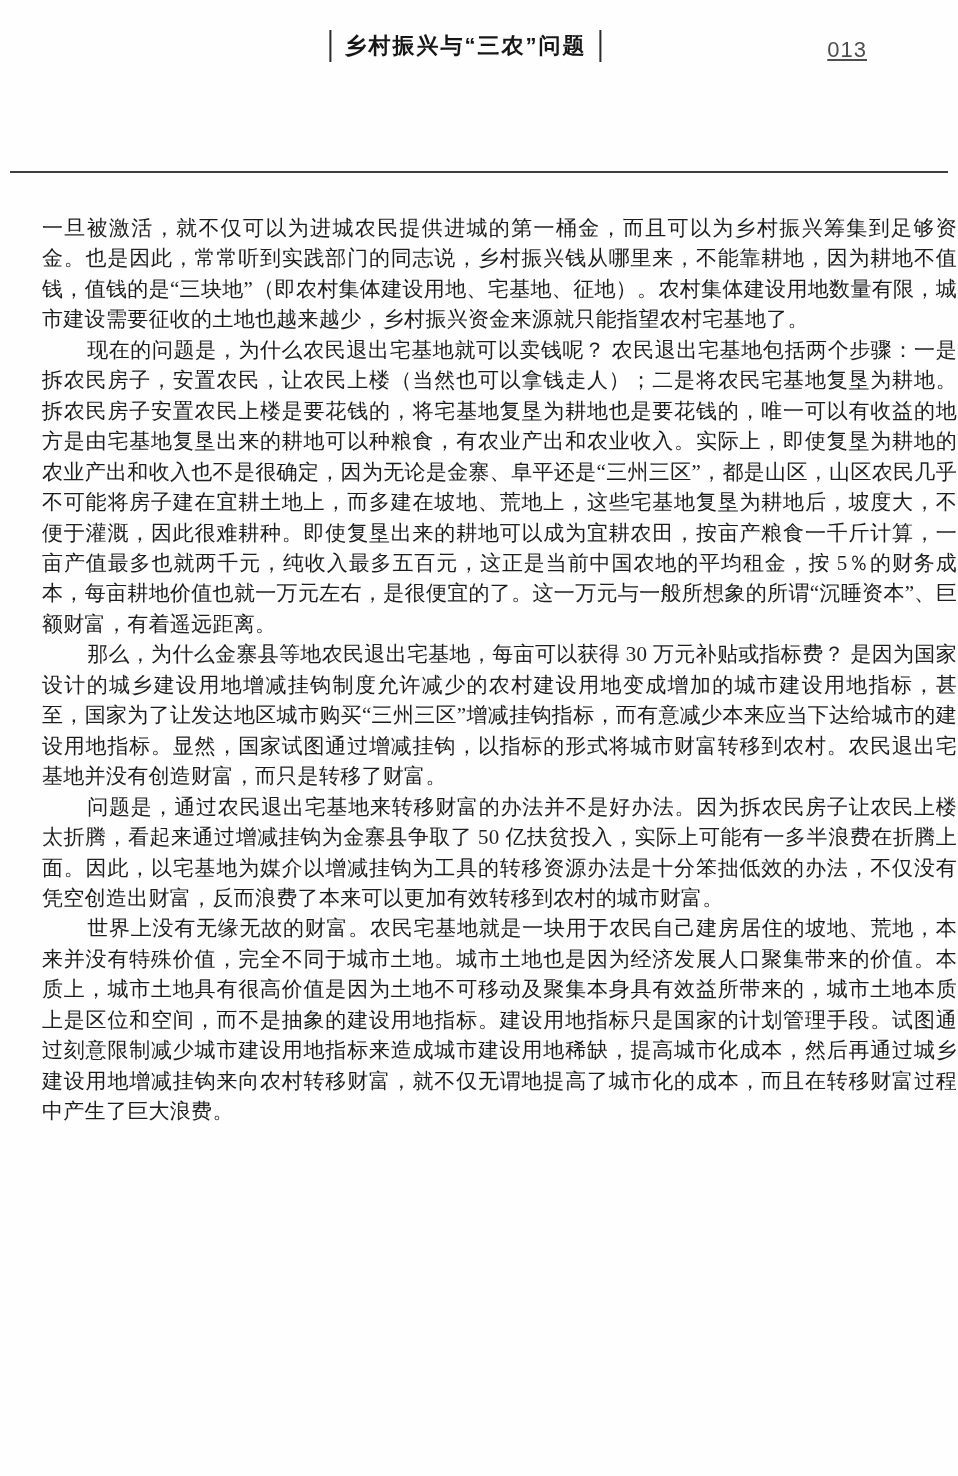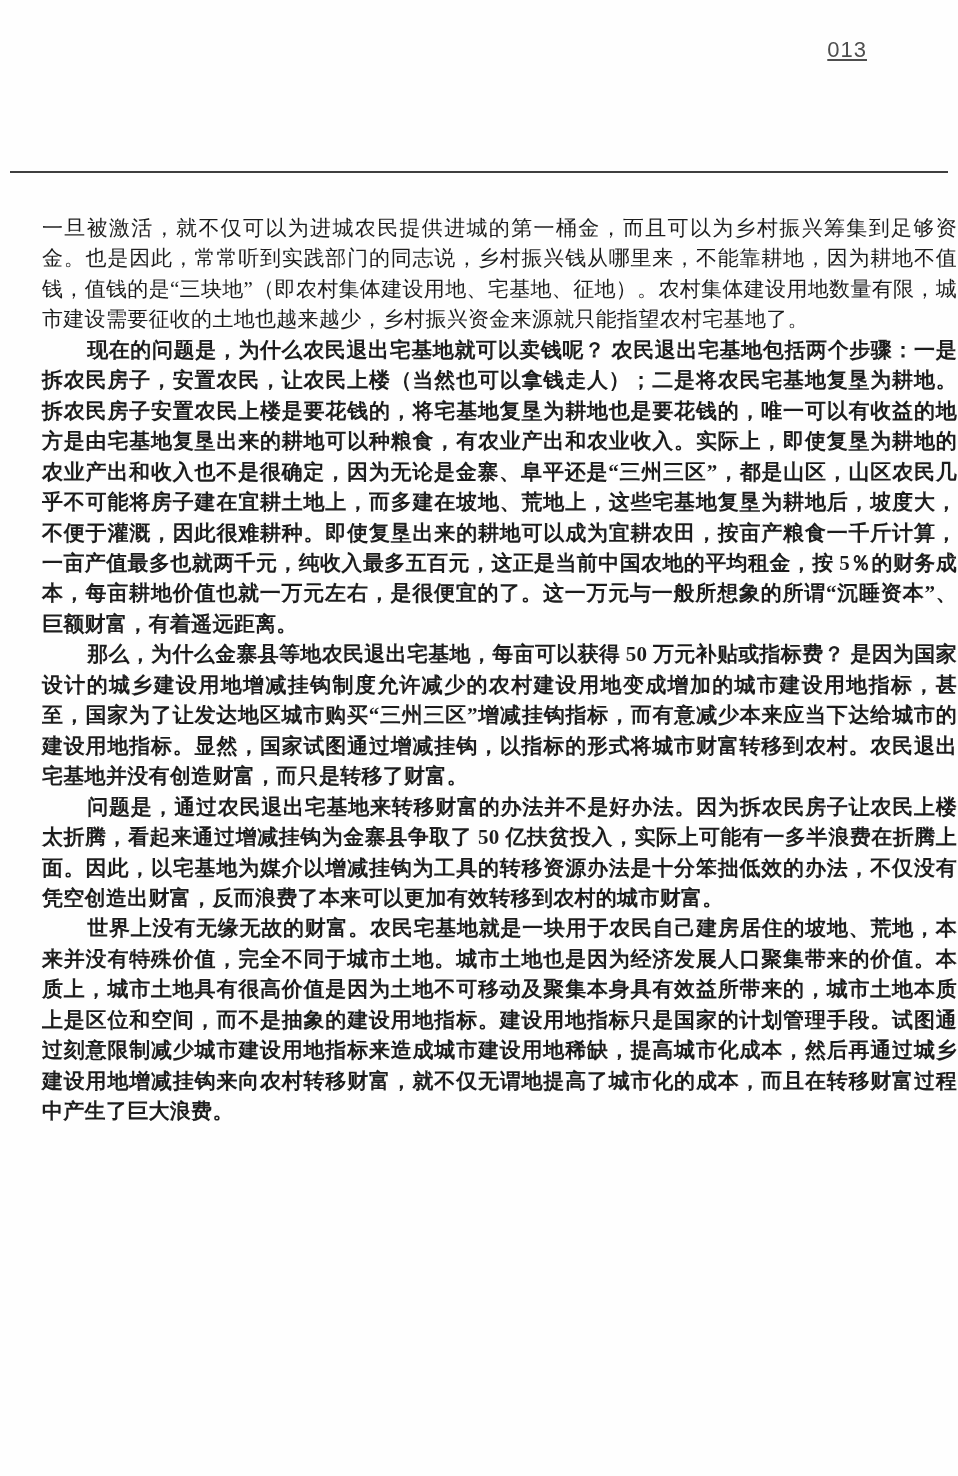--- a/index.html
+++ b/index.html
@@ -74,35 +74,39 @@
     letter-spacing: 0.3px;
     text-align: justify;
     margin-left: 20px;
   }
   .body-text p {
     margin: 0;
     padding: 0;
   }
   .body-text p.indent {
     text-indent: 2.15em;
-    font-weight: bold;
   }
 </style>
 </head>
 <body>
 
 <div class="page">
 
   <header class="page-header">
+    <div class="running-title">
+      <span class="vbar"></span>
+      <span class="title-text">乡村振兴与“三农”问题</span>
+      <span class="vbar"></span>
+    </div>
     <span class="page-number">013</span>
   </header>
 
   <div class="rule"></div>
 
   <main class="body-text">
     <p>一旦被激活，就不仅可以为进城农民提供进城的第一桶金，而且可以为乡村振兴筹集到足够资金。也是因此，常常听到实践部门的同志说，乡村振兴钱从哪里来，不能靠耕地，因为耕地不值钱，值钱的是“三块地”（即农村集体建设用地、宅基地、征地）。农村集体建设用地数量有限，城市建设需要征收的土地也越来越少，乡村振兴资金来源就只能指望农村宅基地了。</p>
     <p class="indent">现在的问题是，为什么农民退出宅基地就可以卖钱呢？ 农民退出宅基地包括两个步骤：一是拆农民房子，安置农民，让农民上楼（当然也可以拿钱走人）；二是将农民宅基地复垦为耕地。拆农民房子安置农民上楼是要花钱的，将宅基地复垦为耕地也是要花钱的，唯一可以有收益的地方是由宅基地复垦出来的耕地可以种粮食，有农业产出和农业收入。实际上，即使复垦为耕地的农业产出和收入也不是很确定，因为无论是金寨、阜平还是“三州三区”，都是山区，山区农民几乎不可能将房子建在宜耕土地上，而多建在坡地、荒地上，这些宅基地复垦为耕地后，坡度大，不便于灌溉，因此很难耕种。即使复垦出来的耕地可以成为宜耕农田，按亩产粮食一千斤计算，一亩产值最多也就两千元，纯收入最多五百元，这正是当前中国农地的平均租金，按 5％的财务成本，每亩耕地价值也就一万元左右，是很便宜的了。这一万元与一般所想象的所谓“沉睡资本”、巨额财富，有着遥远距离。</p>
-    <p class="indent">那么，为什么金寨县等地农民退出宅基地，每亩可以获得 50 万元补贴或指标费？ 是因为国家设计的城乡建设用地增减挂钩制度允许减少的农村建设用地变成增加的城市建设用地指标，甚至，国家为了让发达地区城市购买“三州三区”增减挂钩指标，而有意减少本来应当下达给城市的建设用地指标。显然，国家试图通过增减挂钩，以指标的形式将城市财富转移到农村。农民退出宅基地并没有创造财富，而只是转移了财富。</p>
+    <p class="indent">那么，为什么金寨县等地农民退出宅基地，每亩可以获得 30 万元补贴或指标费？ 是因为国家设计的城乡建设用地增减挂钩制度允许减少的农村建设用地变成增加的城市建设用地指标，甚至，国家为了让发达地区城市购买“三州三区”增减挂钩指标，而有意减少本来应当下达给城市的建设用地指标。显然，国家试图通过增减挂钩，以指标的形式将城市财富转移到农村。农民退出宅基地并没有创造财富，而只是转移了财富。</p>
     <p class="indent">问题是，通过农民退出宅基地来转移财富的办法并不是好办法。因为拆农民房子让农民上楼太折腾，看起来通过增减挂钩为金寨县争取了 50 亿扶贫投入，实际上可能有一多半浪费在折腾上面。因此，以宅基地为媒介以增减挂钩为工具的转移资源办法是十分笨拙低效的办法，不仅没有凭空创造出财富，反而浪费了本来可以更加有效转移到农村的城市财富。</p>
     <p class="indent">世界上没有无缘无故的财富。农民宅基地就是一块用于农民自己建房居住的坡地、荒地，本来并没有特殊价值，完全不同于城市土地。城市土地也是因为经济发展人口聚集带来的价值。本质上，城市土地具有很高价值是因为土地不可移动及聚集本身具有效益所带来的，城市土地本质上是区位和空间，而不是抽象的建设用地指标。建设用地指标只是国家的计划管理手段。试图通过刻意限制减少城市建设用地指标来造成城市建设用地稀缺，提高城市化成本，然后再通过城乡建设用地增减挂钩来向农村转移财富，就不仅无谓地提高了城市化的成本，而且在转移财富过程中产生了巨大浪费。</p>
   </main>
 
 </div>
 
 </body></html>

